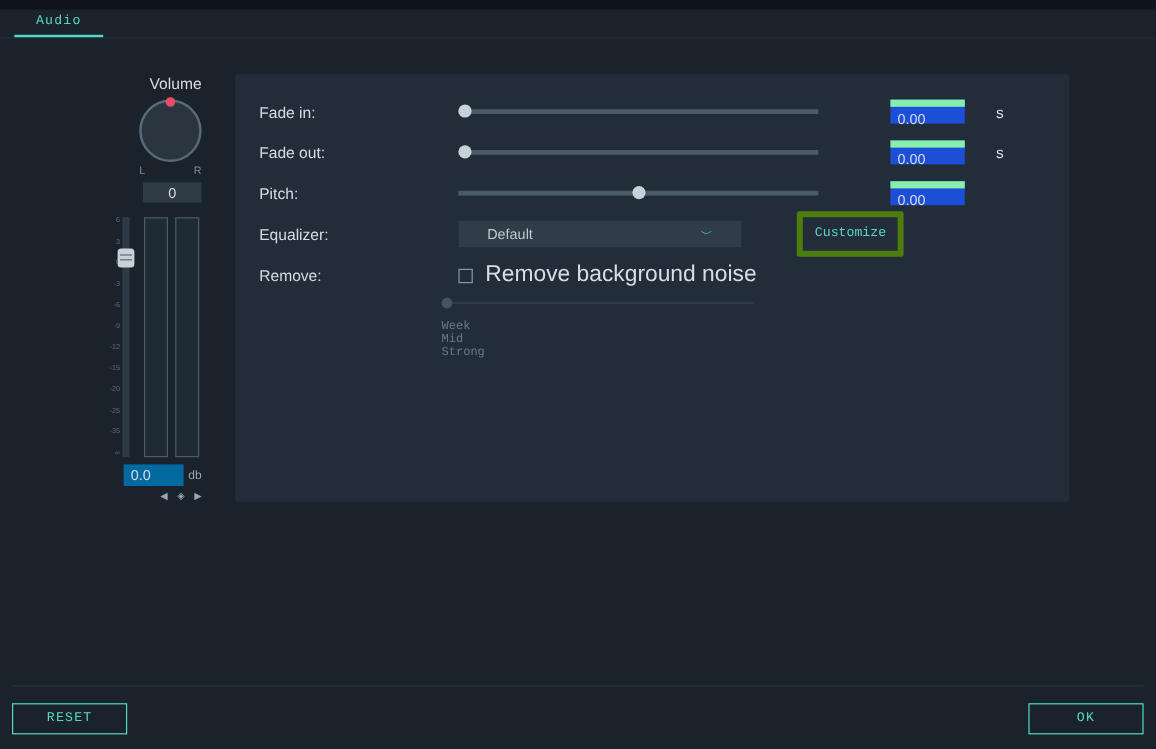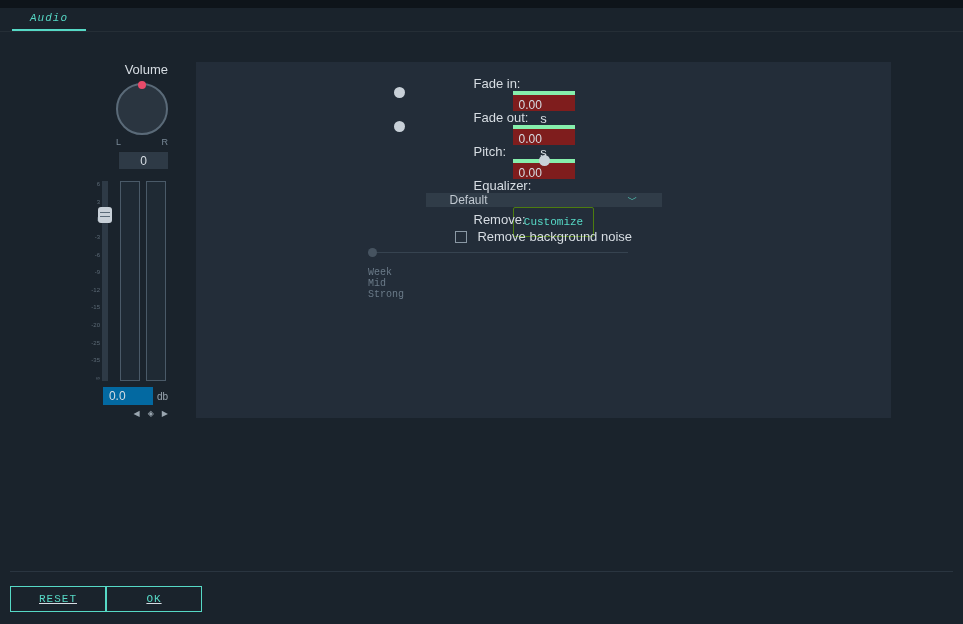--- a/index.html
+++ b/index.html
@@ -22,21 +22,20 @@
     height: 24px;
     border-bottom: 1px solid rgba(255,255,255,0.05);
   }
   .tab {
     padding: 4px 18px;
     font-size: 11px;
     font-family: "Courier New", monospace;
     color: #56d9c6;
     border-bottom: 2px solid #56d9c6;
     letter-spacing: 1px;
-    font-style: italic;
   }
   .content {
     display: flex;
     gap: 28px;
     padding: 30px 12px 0 58px;
   }
   .left-col {
     width: 110px;
     display: flex;
     flex-direction: column;
@@ -164,22 +163,21 @@
     flex: 1;
     background: #232d39;
     padding: 14px 20px 40px 20px;
     min-height: 270px;
     margin-right: 60px;
   }
   .row {
     display: flex;
     align-items: center;
     height: 34px;
-    gap: 0;
-    flex-direction: column;
+    gap: 26px;
   }
   .row-label {
     width: 140px;
     font-size: 13px;
   }
   .h-slider {
     width: 300px;
     height: 4px;
     background: #4a5a68;
     position: relative;
@@ -188,58 +186,58 @@
     position: absolute;
     top: -4px;
     width: 11px;
     height: 11px;
     border-radius: 50%;
     background: #c8d0d8;
   }
   .num-box {
     width: 62px;
     height: 20px;
-    background: #7f1d1d;
+    background: #1d4ed8;
     font-size: 12px;
     padding-left: 6px;
     line-height: 20px;
-    border-top: 4px solid #86efac;
+    border-top: 6px solid #86efac;
   }
   .unit { font-size: 13px; }
   .select {
     width: 236px;
     height: 22px;
     background: #303c48;
     font-size: 12px;
     padding: 0 24px;
     display: flex;
     align-items: center;
     justify-content: space-between;
     color: #c0c8d0;
   }
   .chev { font-size: 10px; color: #56d9c6; }
   .btn-custom {
-    border: 1px solid #4d7c0f;
+    border: 5px solid #4d7c0f;
     color: #56d9c6;
     font-size: 11px;
     padding: 8px 10px;
     font-family: "Courier New", monospace;
     background: transparent;
     border-radius: 2px;
     margin-left: 20px;
   }
   .checkbox {
     width: 12px;
     height: 12px;
     border: 1px solid #8a98a4;
     display: inline-block;
     margin-right: 6px;
     vertical-align: middle;
   }
-  .cb-label { font-size: 13px; }
+  .cb-label { font-size: 19px; }
   .denoise-slider {
     margin-top: 6px;
     margin-left: 152px;
   }
   .d-track {
     width: 260px;
     height: 1px;
     background: #4a5a68;
     position: relative;
     opacity: 0.5;
@@ -262,24 +260,23 @@
     font-family: "Courier New", monospace;
     margin-top: 14px;
     flex-direction: column;
   }
   .footer {
     position: absolute;
     bottom: 12px;
     left: 10px;
     right: 10px;
     display: flex;
-    justify-content: flex-start;
+    justify-content: space-between;
     border-top: 1px solid #2a3540;
     padding-top: 14px;
-    text-decoration: underline;
   }
   .btn {
     border: 1px solid #56d9c6;
     color: #56d9c6;
     background: transparent;
     font-size: 11px;
     font-family: "Courier New", monospace;
     width: 96px;
     height: 26px;
     letter-spacing: 1px;

